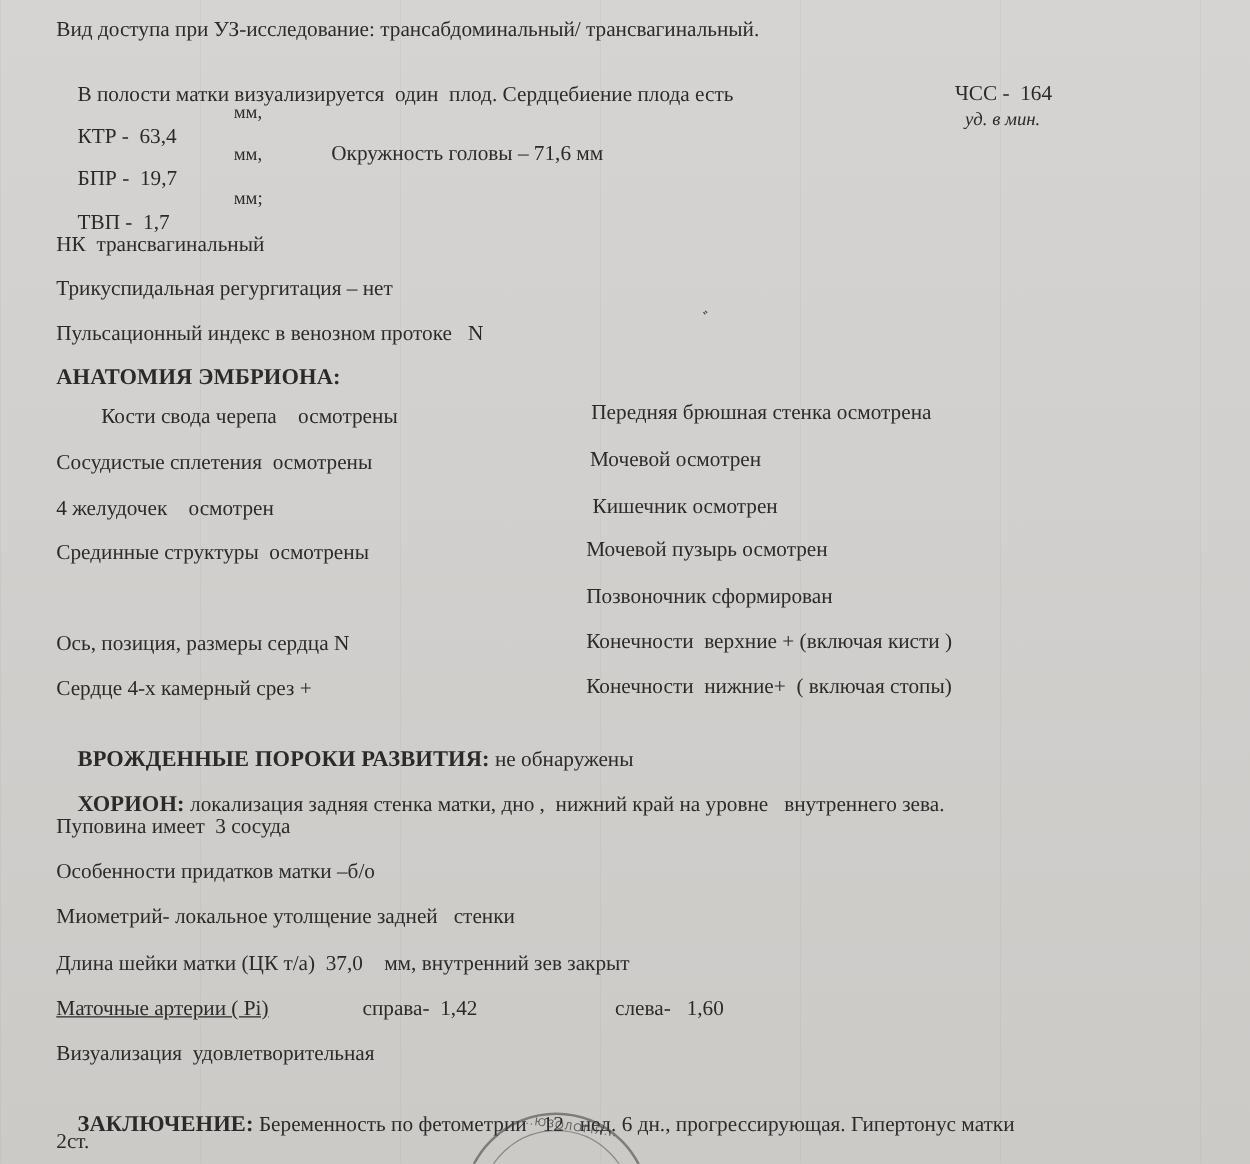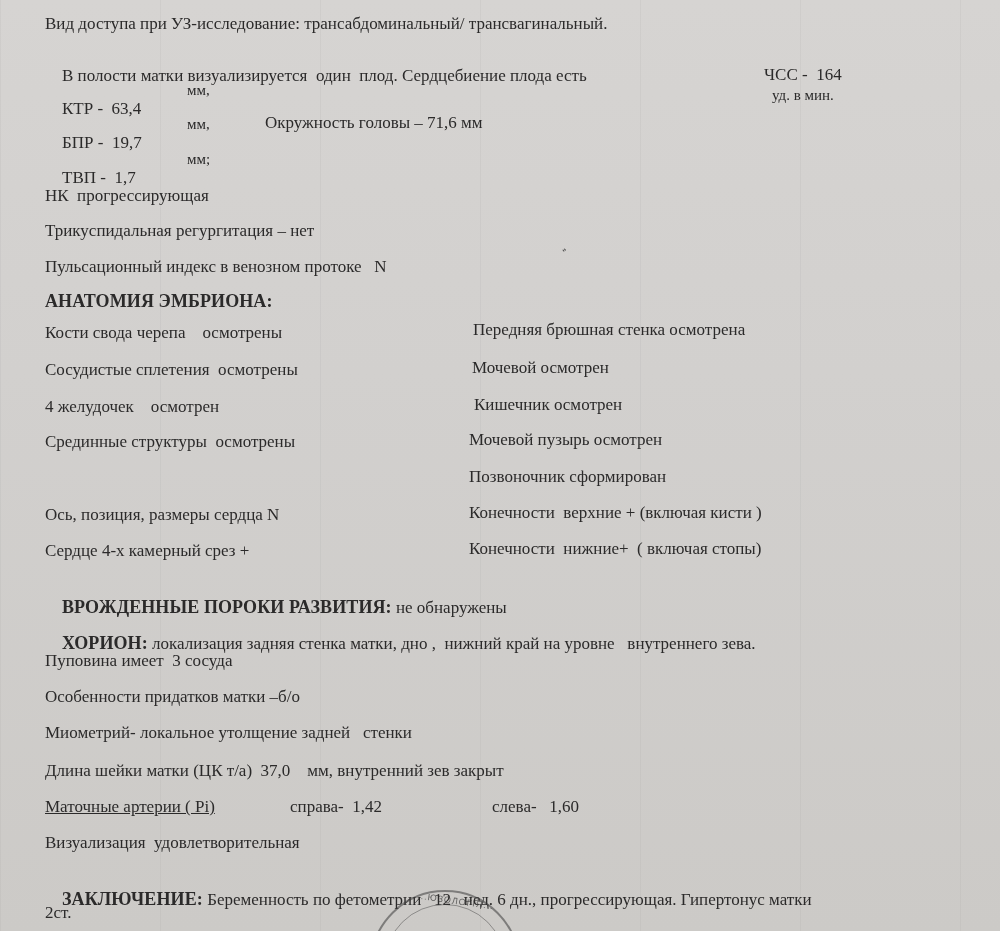--- a/index.html
+++ b/index.html
@@ -86,47 +86,47 @@
 
 <div class="paper">
 
   <div class="line" style="top:14px;">Вид доступа при УЗ-исследование: трансабдоминальный/ трансвагинальный.</div>
 
   <div class="line" style="top:46px;">
     <span>В полости матки визуализируется  один  плод. Сердцебиение плода есть</span>
   </div>
   <div class="col2" style="left:747px; top:45px;">
     <span>ЧСС -  164</span>
-    <span class="small" style="margin-left:8px;">уд. в мин.</span>
+    <span class="small" style="margin-left:8px;font-style:italic;">уд. в мин.</span>
   </div>
 
   <div class="line" style="top:79px;">
     <span>КТР -  63,4</span>
   </div>
   <div class="col2 small" style="left:187px; top:80px;">мм,</div>
 
   <div class="line" style="top:113px;">
     <span>БПР -  19,7</span>
   </div>
   <div class="col2 small" style="left:187px; top:114px;">мм,</div>
   <div class="col2" style="left:265px; top:113px;">Окружность головы – 71,6 мм</div>
 
   <div class="line" style="top:148px;">
     <span>ТВП -  1,7</span>
   </div>
   <div class="col2 small" style="left:187px; top:149px;">мм;</div>
 
-  <div class="line" style="top:186px;">НК  прогрессирующая</div>
+  <div class="line" style="top:186px;">НК  трансвагинальный</div>
   <div class="line" style="top:221px;">Трикуспидальная регургитация – нет</div>
   <div class="line" style="top:257px;">Пульсационный индекс в венозном протоке   N</div>
   <div class="mark">ﾞ</div>
 
   <div class="line bold" style="top:291px;">АНАТОМИЯ ЭМБРИОНА:</div>
 
-  <div class="line" style="top:323px;">Кости свода черепа    осмотрены</div>
+  <div class="line" style="top:323px;margin-left:36px;">Кости свода черепа    осмотрены</div>
   <div class="col2" style="left:473px; top:320px;">Передняя брюшная стенка осмотрена</div>
 
   <div class="line" style="top:360px;">Сосудистые сплетения  осмотрены</div>
   <div class="col2" style="left:472px; top:358px;">Мочевой осмотрен</div>
 
   <div class="line" style="top:397px;">4 желудочек    осмотрен</div>
   <div class="col2" style="left:474px; top:395px;">Кишечник осмотрен</div>
 
   <div class="line" style="top:432px;">Срединные структуры  осмотрены</div>
   <div class="col2" style="left:469px; top:430px;">Мочевой пузырь осмотрен</div>

